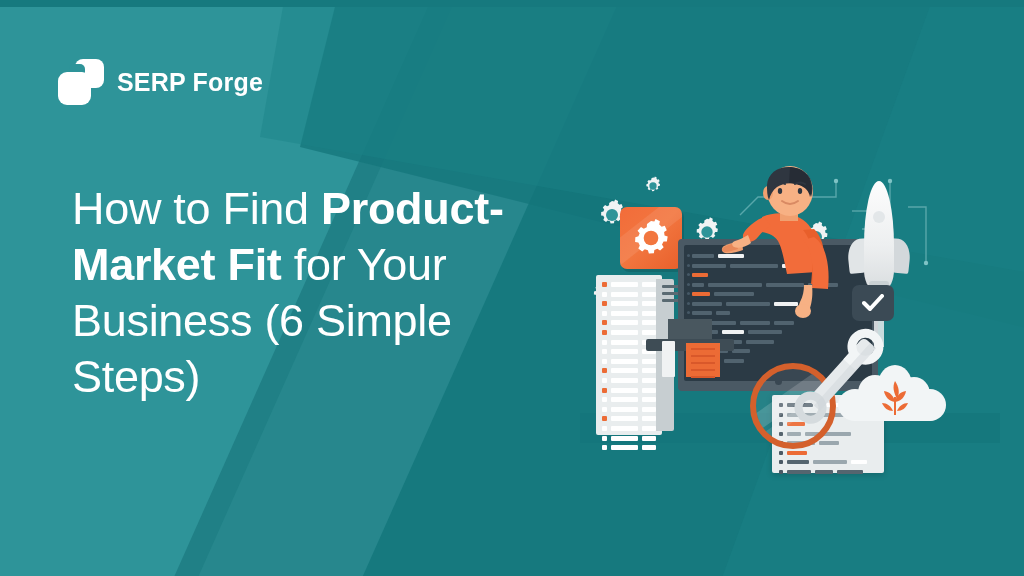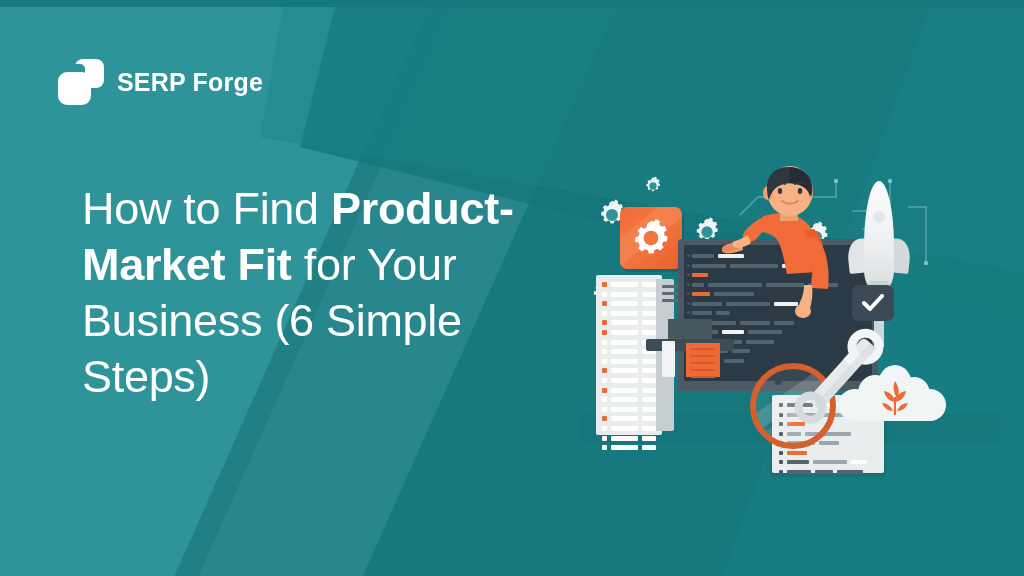--- a/index.html
+++ b/index.html
@@ -95,21 +95,21 @@
     width:16px; height:16px;
     background:#2E9499; border-radius:5px;
   }
   .logo-text {
     color:#ffffff; font-size:25px; font-weight:bold;
     letter-spacing:.2px; white-space:nowrap;
   }
 
   
   .headline {
-    position:absolute; left:82px; top:174px;
+    position:absolute; left:72px; top:174px;
     width:520px;
     color:#ffffff;
     font-size:45px;
     line-height:56px;
     font-weight:300;
     letter-spacing:-.3px;
     z-index:20;
   }
   .headline b { font-weight:bold; }
 

